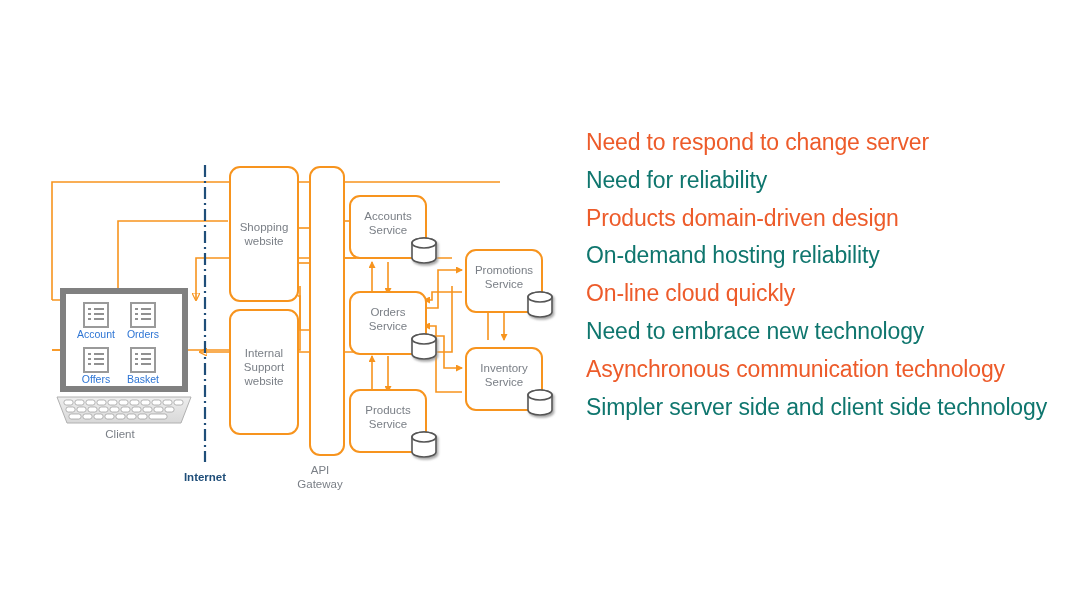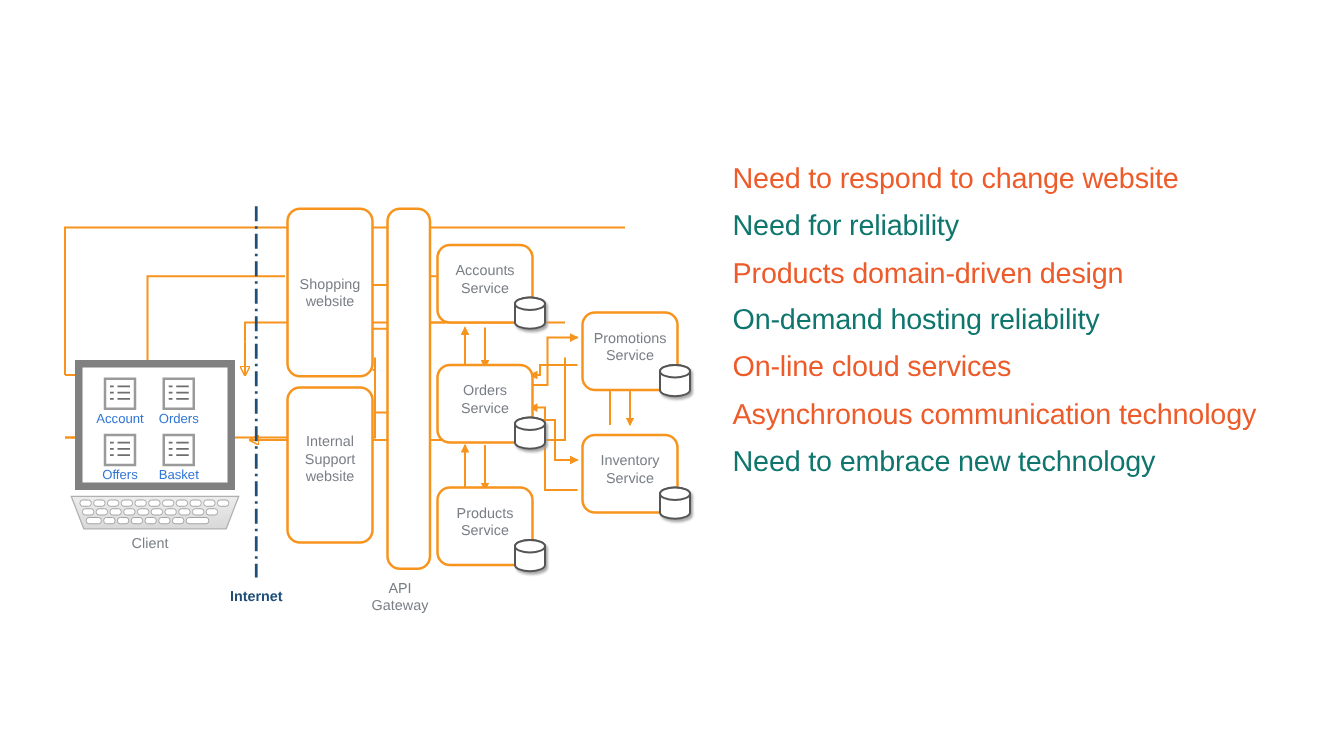--- a/index.html
+++ b/index.html
@@ -230,22 +230,23 @@
       <text class="lbl-node" x="504" y="386" text-anchor="middle">Service</text>
       <g filter="url(#dbshadow)">
         <path d="M528,395 a12,5 0 0 1 24,0 v15 a12,5 0 0 1 -24,0 z" fill="#FFFFFF" stroke="#555555" stroke-width="1.6"></path>
         <ellipse cx="540" cy="395" rx="12" ry="5" fill="#FFFFFF" stroke="#555555" stroke-width="1.6"></ellipse>
       </g>
     </g>
   </svg>
   </div>
 
   <div class="bullet-list">
-    <div class="bullet-row c-orange"><span>Need to respond to change website</span></div>
+    <div class="bullet-row c-orange"><span>Need to respond to change server</span></div>
     <div class="bullet-row c-grey"><span>Need for reliability</span></div>
     <div class="bullet-row c-orange"><span>Products domain-driven design</span></div>
     <div class="bullet-row c-grey"><span>On-demand hosting reliability</span></div>
-    <div class="bullet-row c-orange"><span>On-line cloud services</span></div>
+    <div class="bullet-row c-orange"><span>On-line cloud quickly</span></div>
+    <div class="bullet-row c-grey"><span>Need to embrace new technology</span></div>
     <div class="bullet-row c-orange"><span>Asynchronous communication technology</span></div>
-    <div class="bullet-row c-grey"><span>Need to embrace new technology</span></div>
+    <div class="bullet-row c-grey"><span>Simpler server side and client side technology</span></div>
   </div>
 
 </div>
 
 </body></html>

